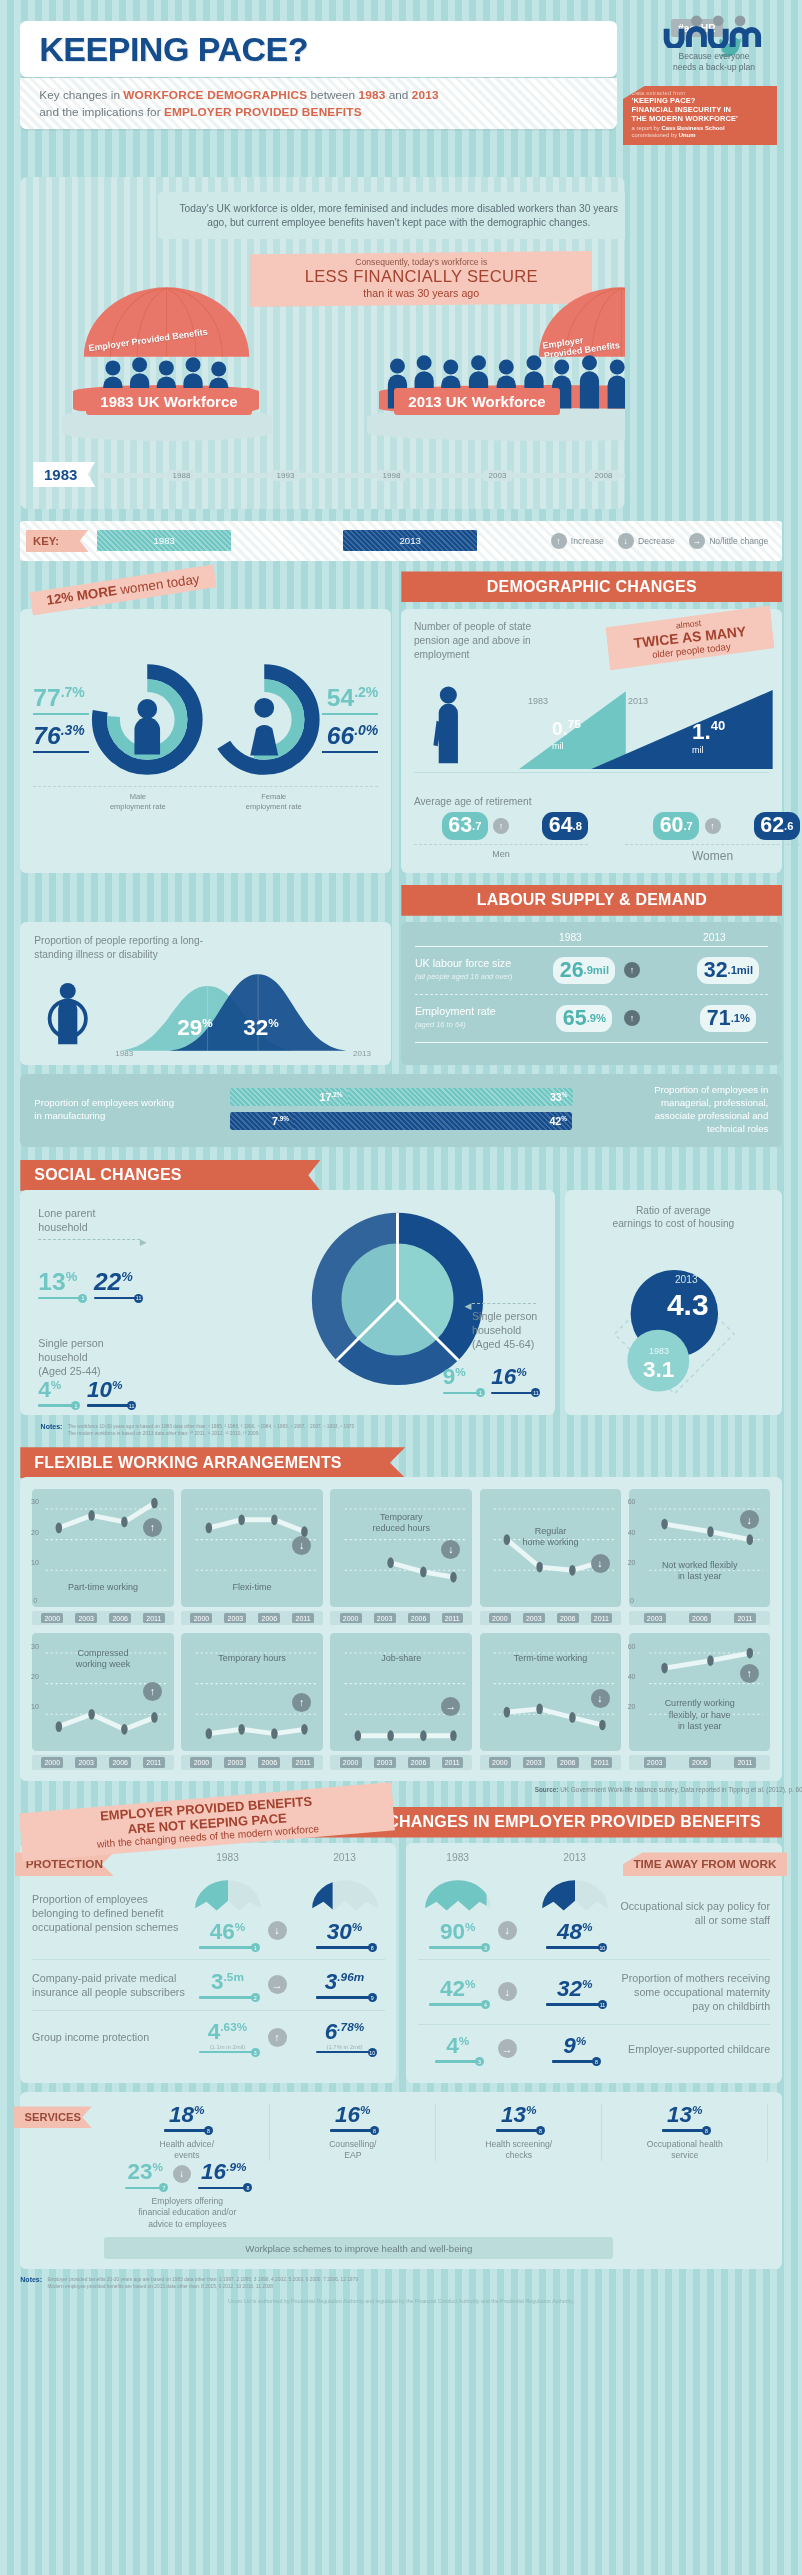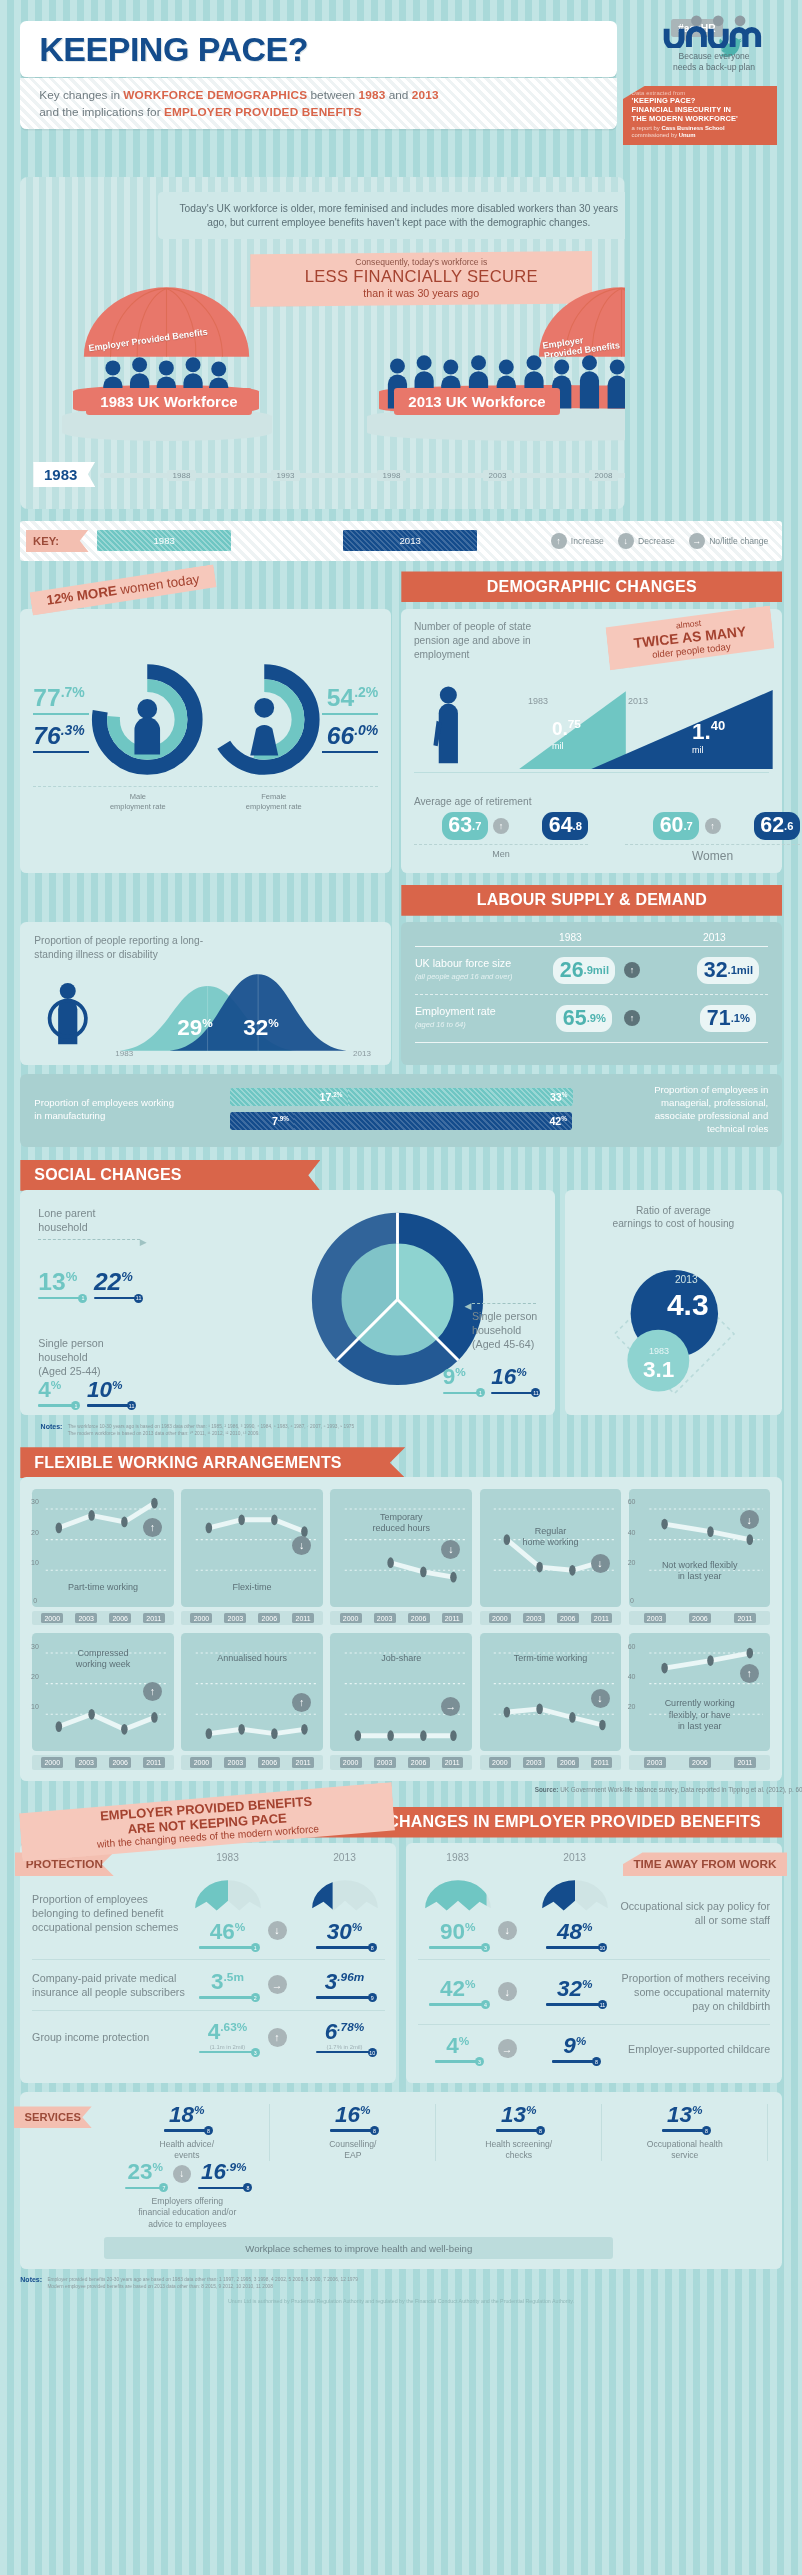--- a/index.html
+++ b/index.html
@@ -984,21 +984,21 @@
             </g>
             <polyline points="40,178 100,170 160,178 215,170" fill="none" stroke="#eaf6f6" stroke-width="9"></polyline>
             <g fill="#5c7077">
                 <ellipse cx="40" cy="178" rx="6" ry="10"></ellipse>
                 <ellipse cx="100" cy="170" rx="6" ry="10"></ellipse>
                 <ellipse cx="160" cy="178" rx="6" ry="10"></ellipse>
                 <ellipse cx="215" cy="170" rx="6" ry="10"></ellipse>
               </g>
           </svg>
           <span class="arrow-circ" style="position:absolute;right:11.8px;top:60px;background:#7b8f96;width:19px;height:19px;font-size:10.7px">↑</span>
-          <div class="fw-title" style="top:20.3px;">Annualised hours</div>
+          <div class="fw-title" style="top:20.3px;">Temporary hours</div>
         </div>
 
         <div class="fw-card">
           <svg width="100%" height="100%" viewBox="0 0 240 200" preserveAspectRatio="none">
             <g stroke="#e6f4f4" stroke-width="2" stroke-dasharray="4 5">
               <line x1="16" y1="28" x2="236" y2="28"></line>
                 <line x1="16" y1="85" x2="236" y2="85"></line>
                 <line x1="16" y1="142" x2="236" y2="142"></line>
             </g>
             <polyline points="40,182 100,182 160,182 215,182" fill="none" stroke="#eaf6f6" stroke-width="9"></polyline>

